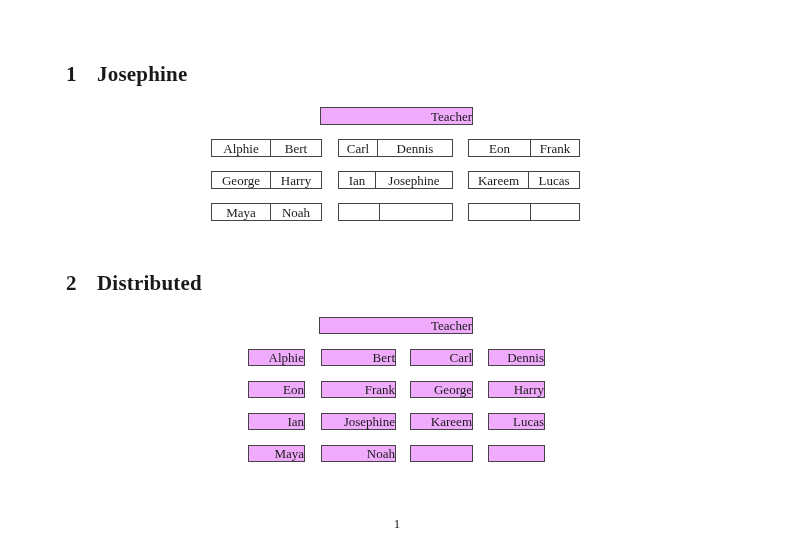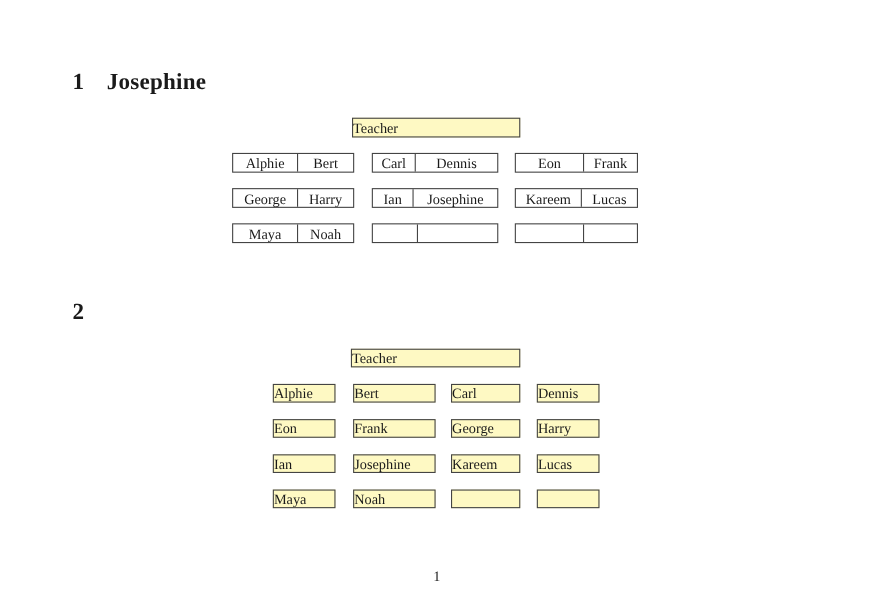--- a/index.html
+++ b/index.html
@@ -21,24 +21,24 @@
     line-height: 1;
     letter-spacing: 0.2px;
   }
   .heading .h-num { width: 31px; }
   .tbox {
     position: absolute;
     box-sizing: border-box;
     border: 1px solid #444444;
     display: flex;
     align-items: center;
-    justify-content: flex-start;
+    justify-content: flex-end;
     font-size: 13px;
     line-height: 1;
-    background: #fef9c3;
+    background: #f0abfc;
   }
   .desk {
     position: absolute;
     box-sizing: border-box;
     border: 1px solid #444444;
     display: flex;
     font-size: 13px;
     line-height: 1;
     background: #ffffff;
   }
@@ -108,20 +108,21 @@
     <span class="cell left" style="width:41px;"></span>
     <span class="cell right"></span>
   </div>
   <div class="desk" style="left:468px;top:203px;width:112px;height:18px;">
     <span class="cell left" style="width:62px;"></span>
     <span class="cell right"></span>
   </div>
 
   <div class="heading" style="top:273px;">
     <span class="h-num">2</span>
+    <span class="h-title">Distributed</span>
   </div>
 
   <div class="tbox" style="left:319px;top:317px;width:154px;height:17px;">
     <span>Teacher</span>
   </div>
 
   <div class="tbox" style="left:248px;top:349px;width:57px;height:17px;">Alphie</div>
   <div class="tbox" style="left:321px;top:349px;width:75px;height:17px;">Bert</div>
   <div class="tbox" style="left:410px;top:349px;width:63px;height:17px;">Carl</div>
   <div class="tbox" style="left:488px;top:349px;width:57px;height:17px;">Dennis</div>

